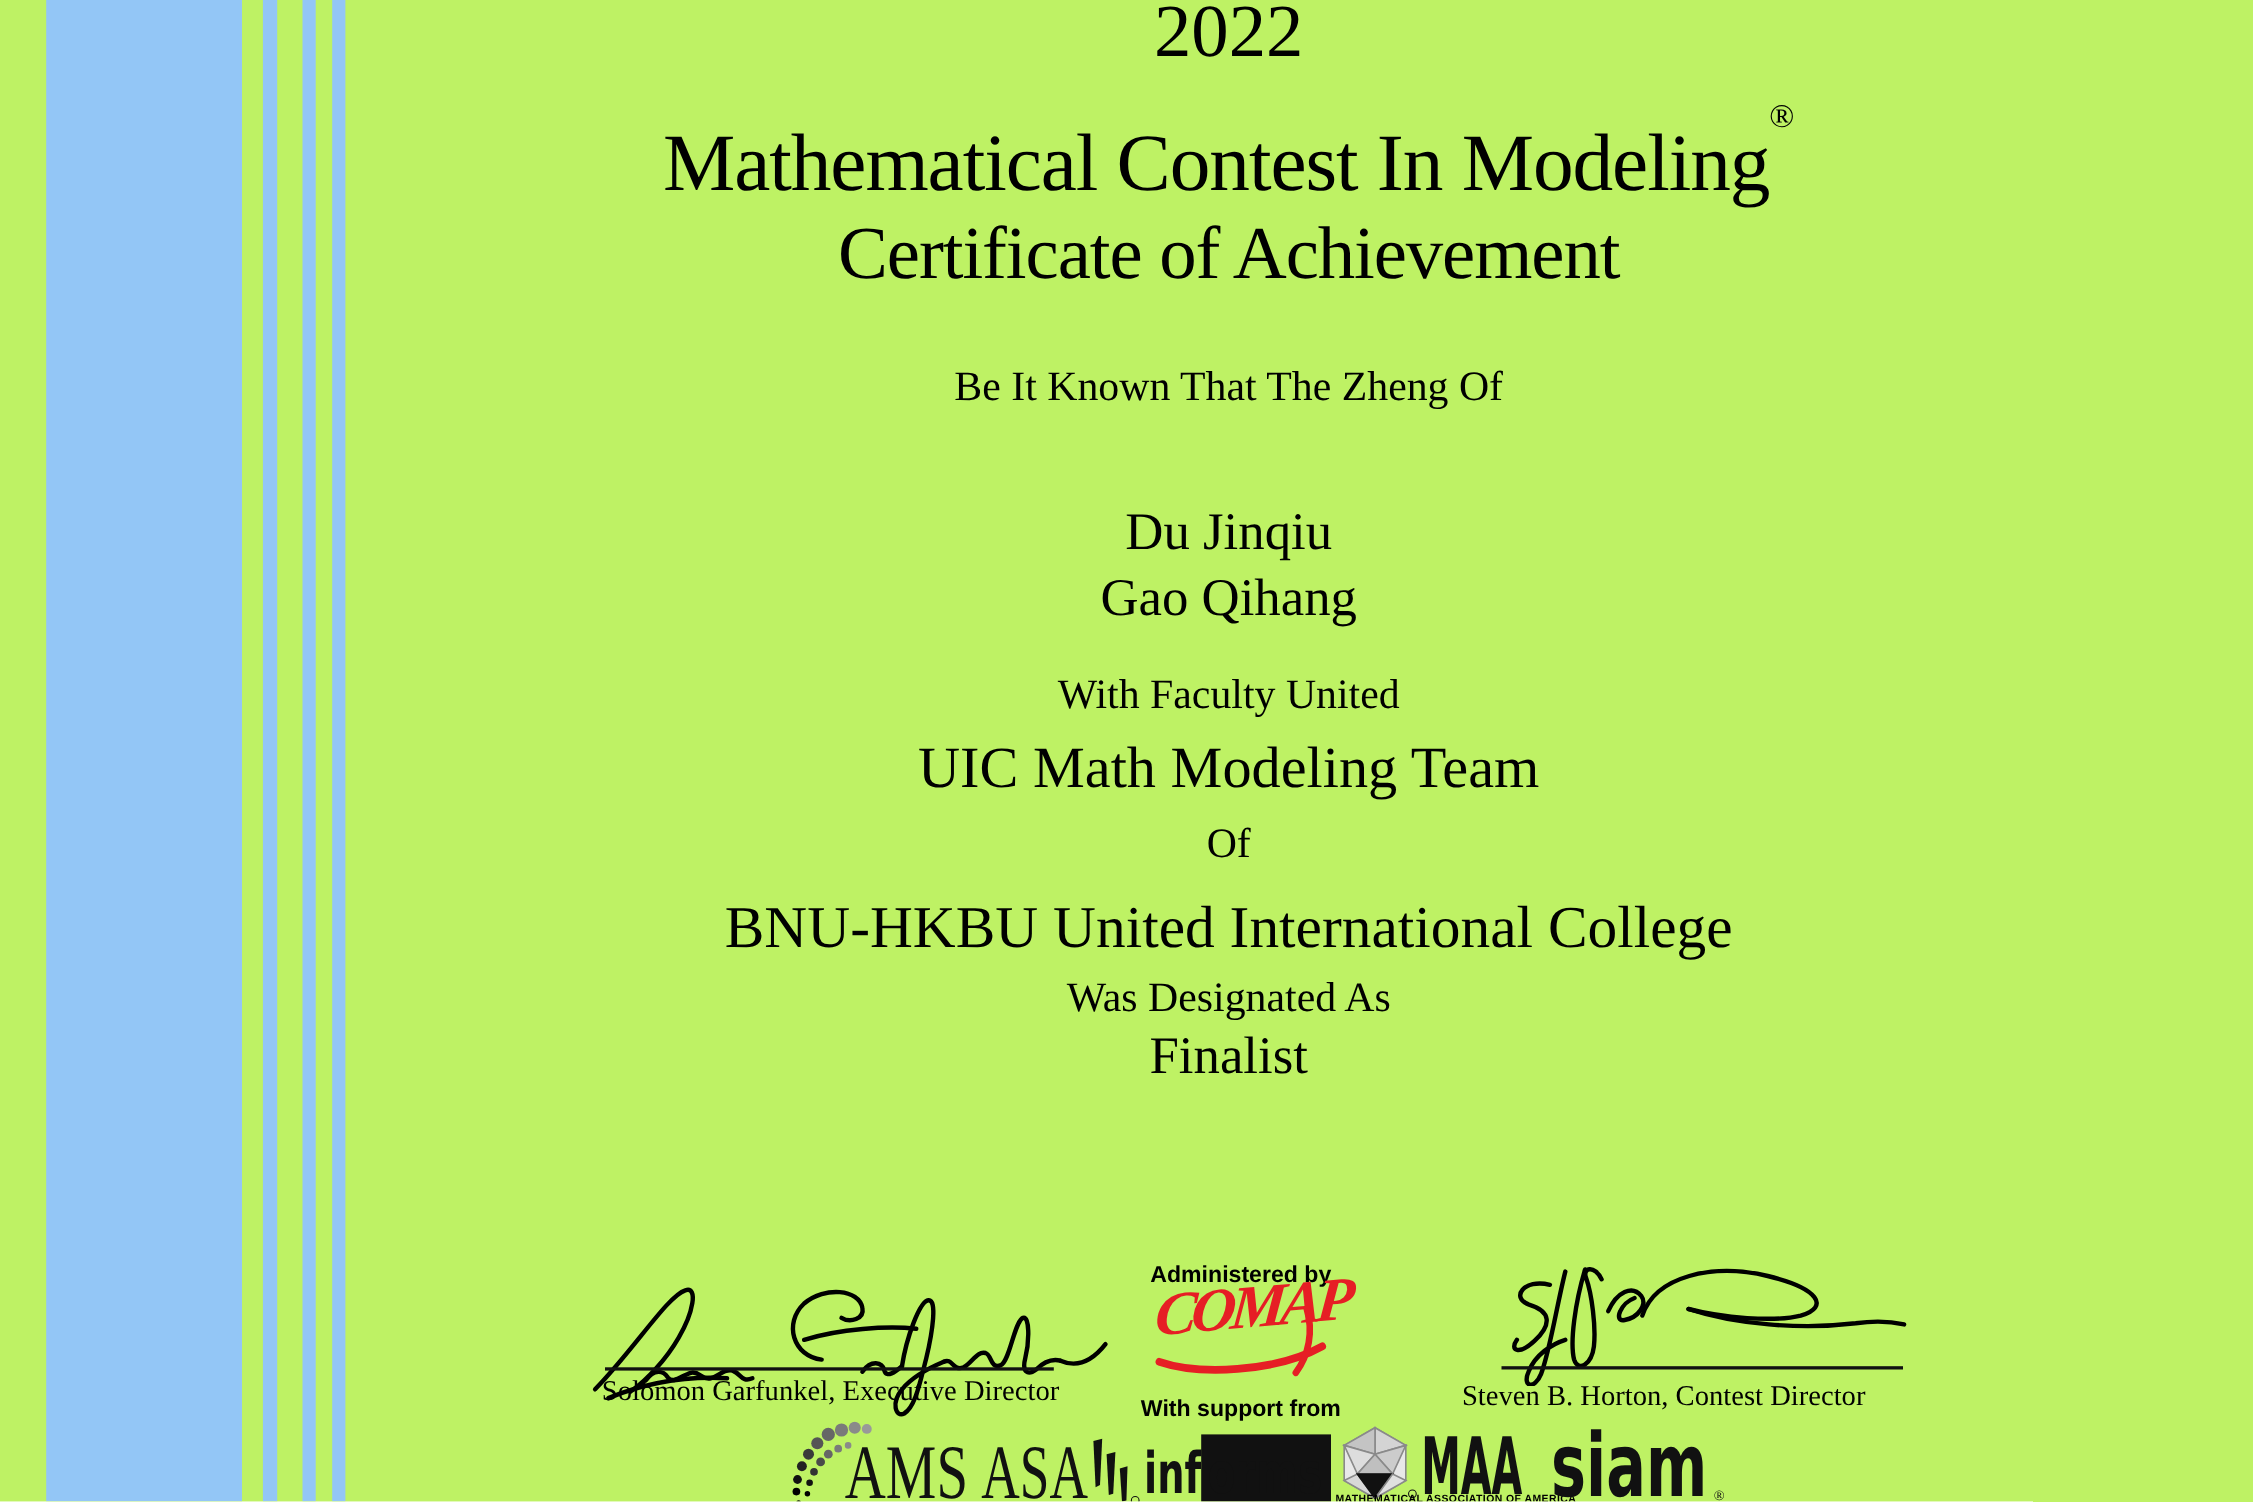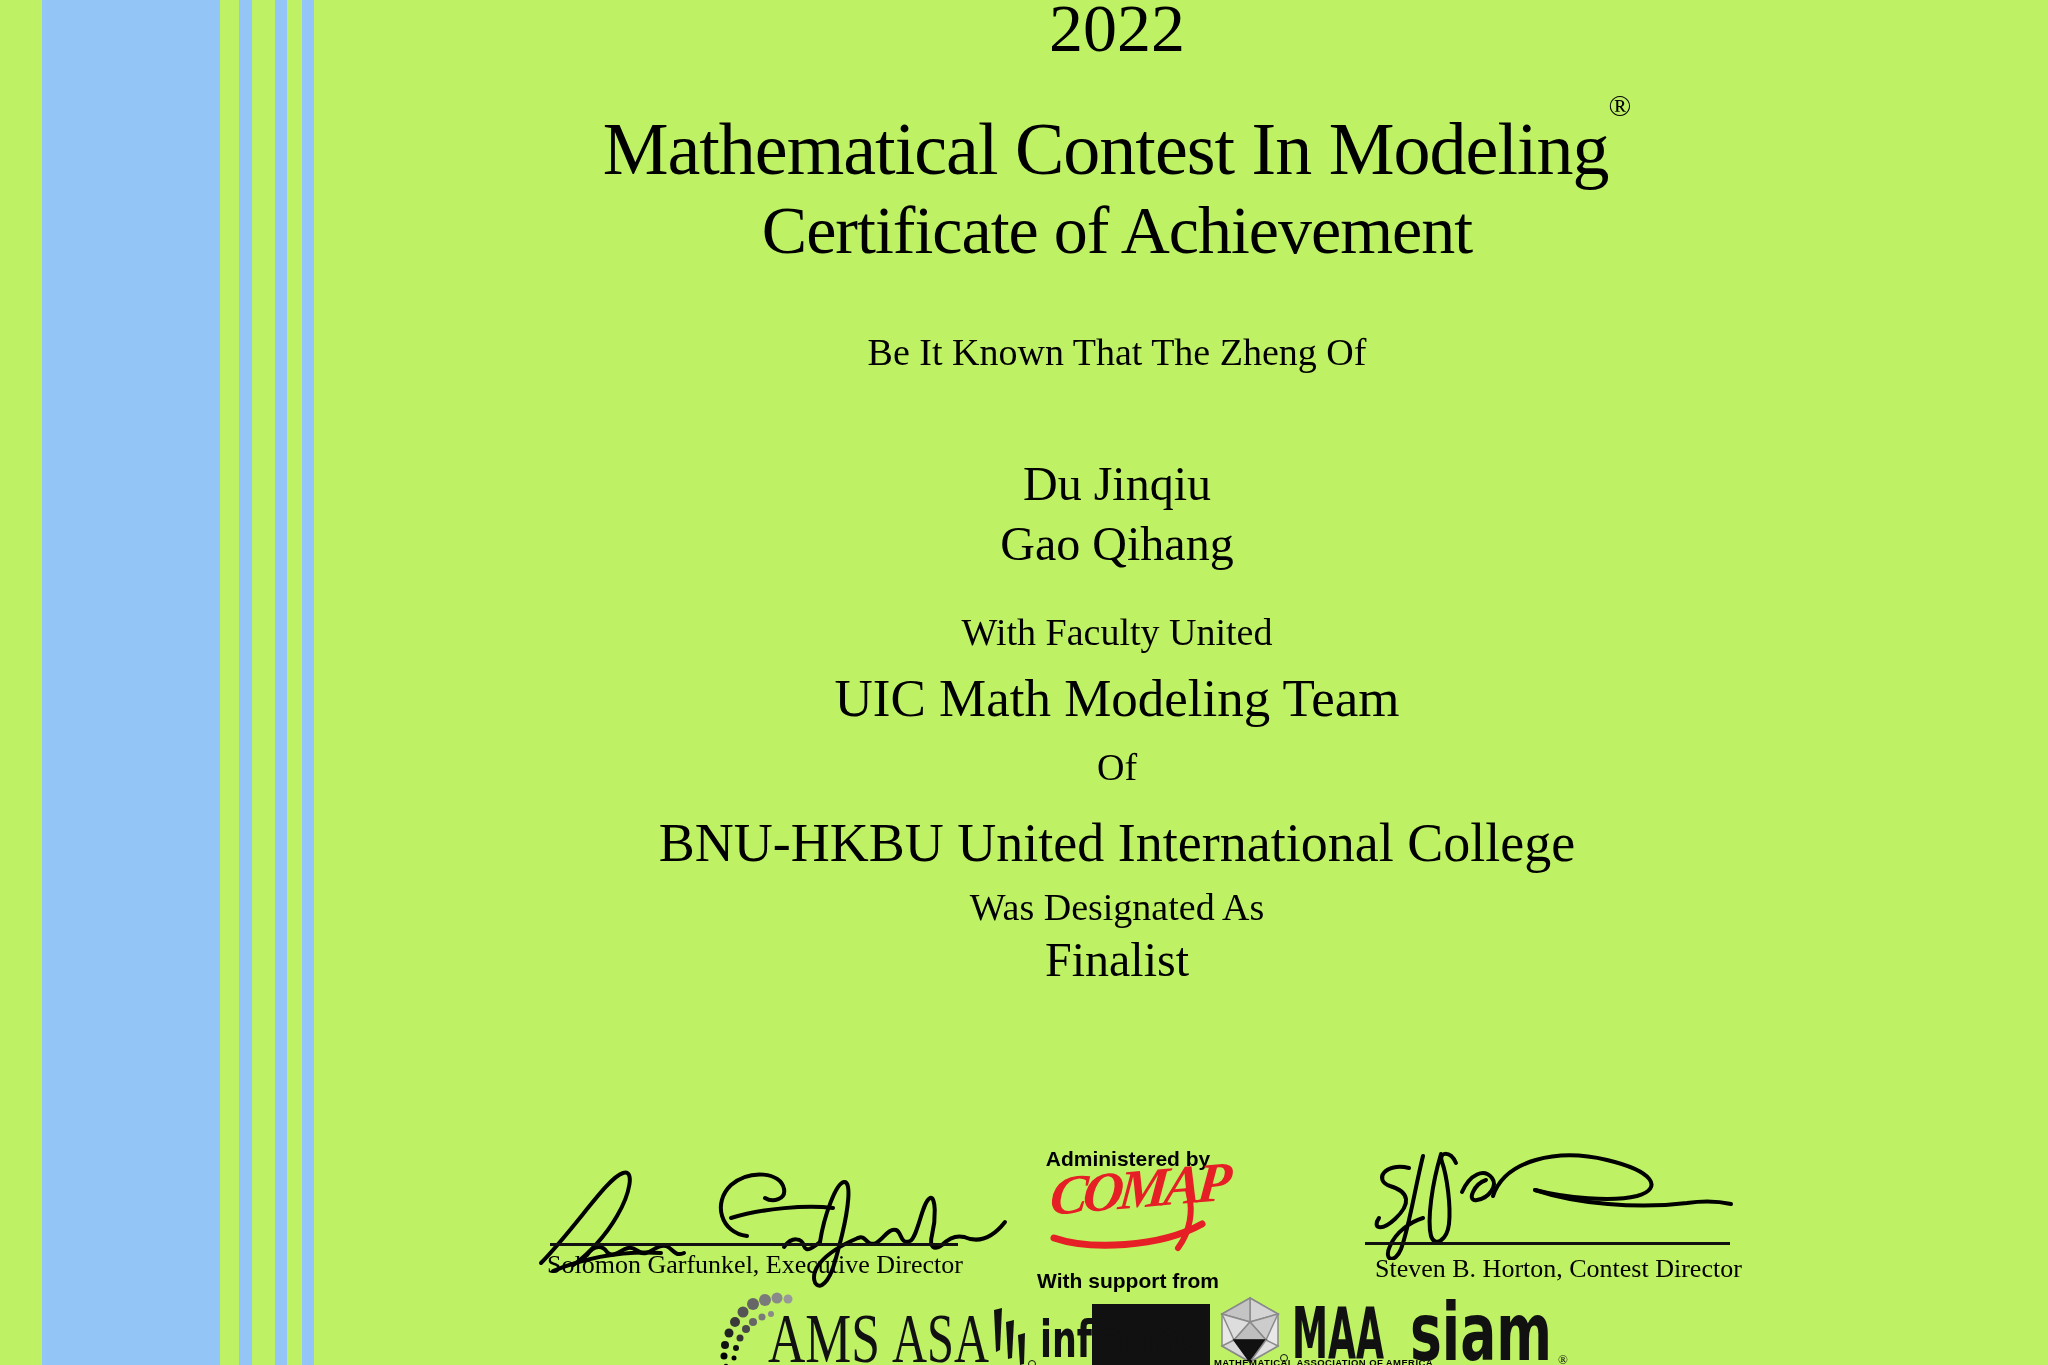--- a/index.html
+++ b/index.html
@@ -33,21 +33,21 @@
   .desig-intro{top:888px;}
   .designation{top:936px; font-size:48px;}
 
   
   .sig-svg{position:absolute;}
   .sig-rule{position:absolute;height:3px;background:#111;}
   .rule-left {left:550px; top:1243px; width:408px;}
   .rule-right{left:1365px;top:1242px; width:365px;}
   .sig-caption{position:absolute;font-size:26px;line-height:1;text-align:center;white-space:nowrap;}
   .cap-left {left:545px; width:420px; top:1252px;}
-  .cap-right{left:1375px;width:360px; top:1256px;}
+  .cap-right{left:1329px;width:360px; top:1256px;}
 
   .admin-label{position:absolute;left:1028px;width:200px;text-align:center;
     font-family:"Liberation Sans",sans-serif;font-weight:700;font-size:21px;line-height:1;}
   .administered{top:1148px;}
   .support    {top:1270px;}
   .comap-wrap{position:absolute;left:1044px;top:1168px;width:170px;height:84px;}
   .comap-text{position:absolute;left:4px;top:0;
     font-family:"Liberation Serif",serif;font-style:italic;font-weight:700;
     font-size:56px;line-height:1;color:var(--comap-red,#e61e25);
     letter-spacing:-5px;transform:skewX(-10deg) rotate(-5deg);transform-origin:left bottom;}

